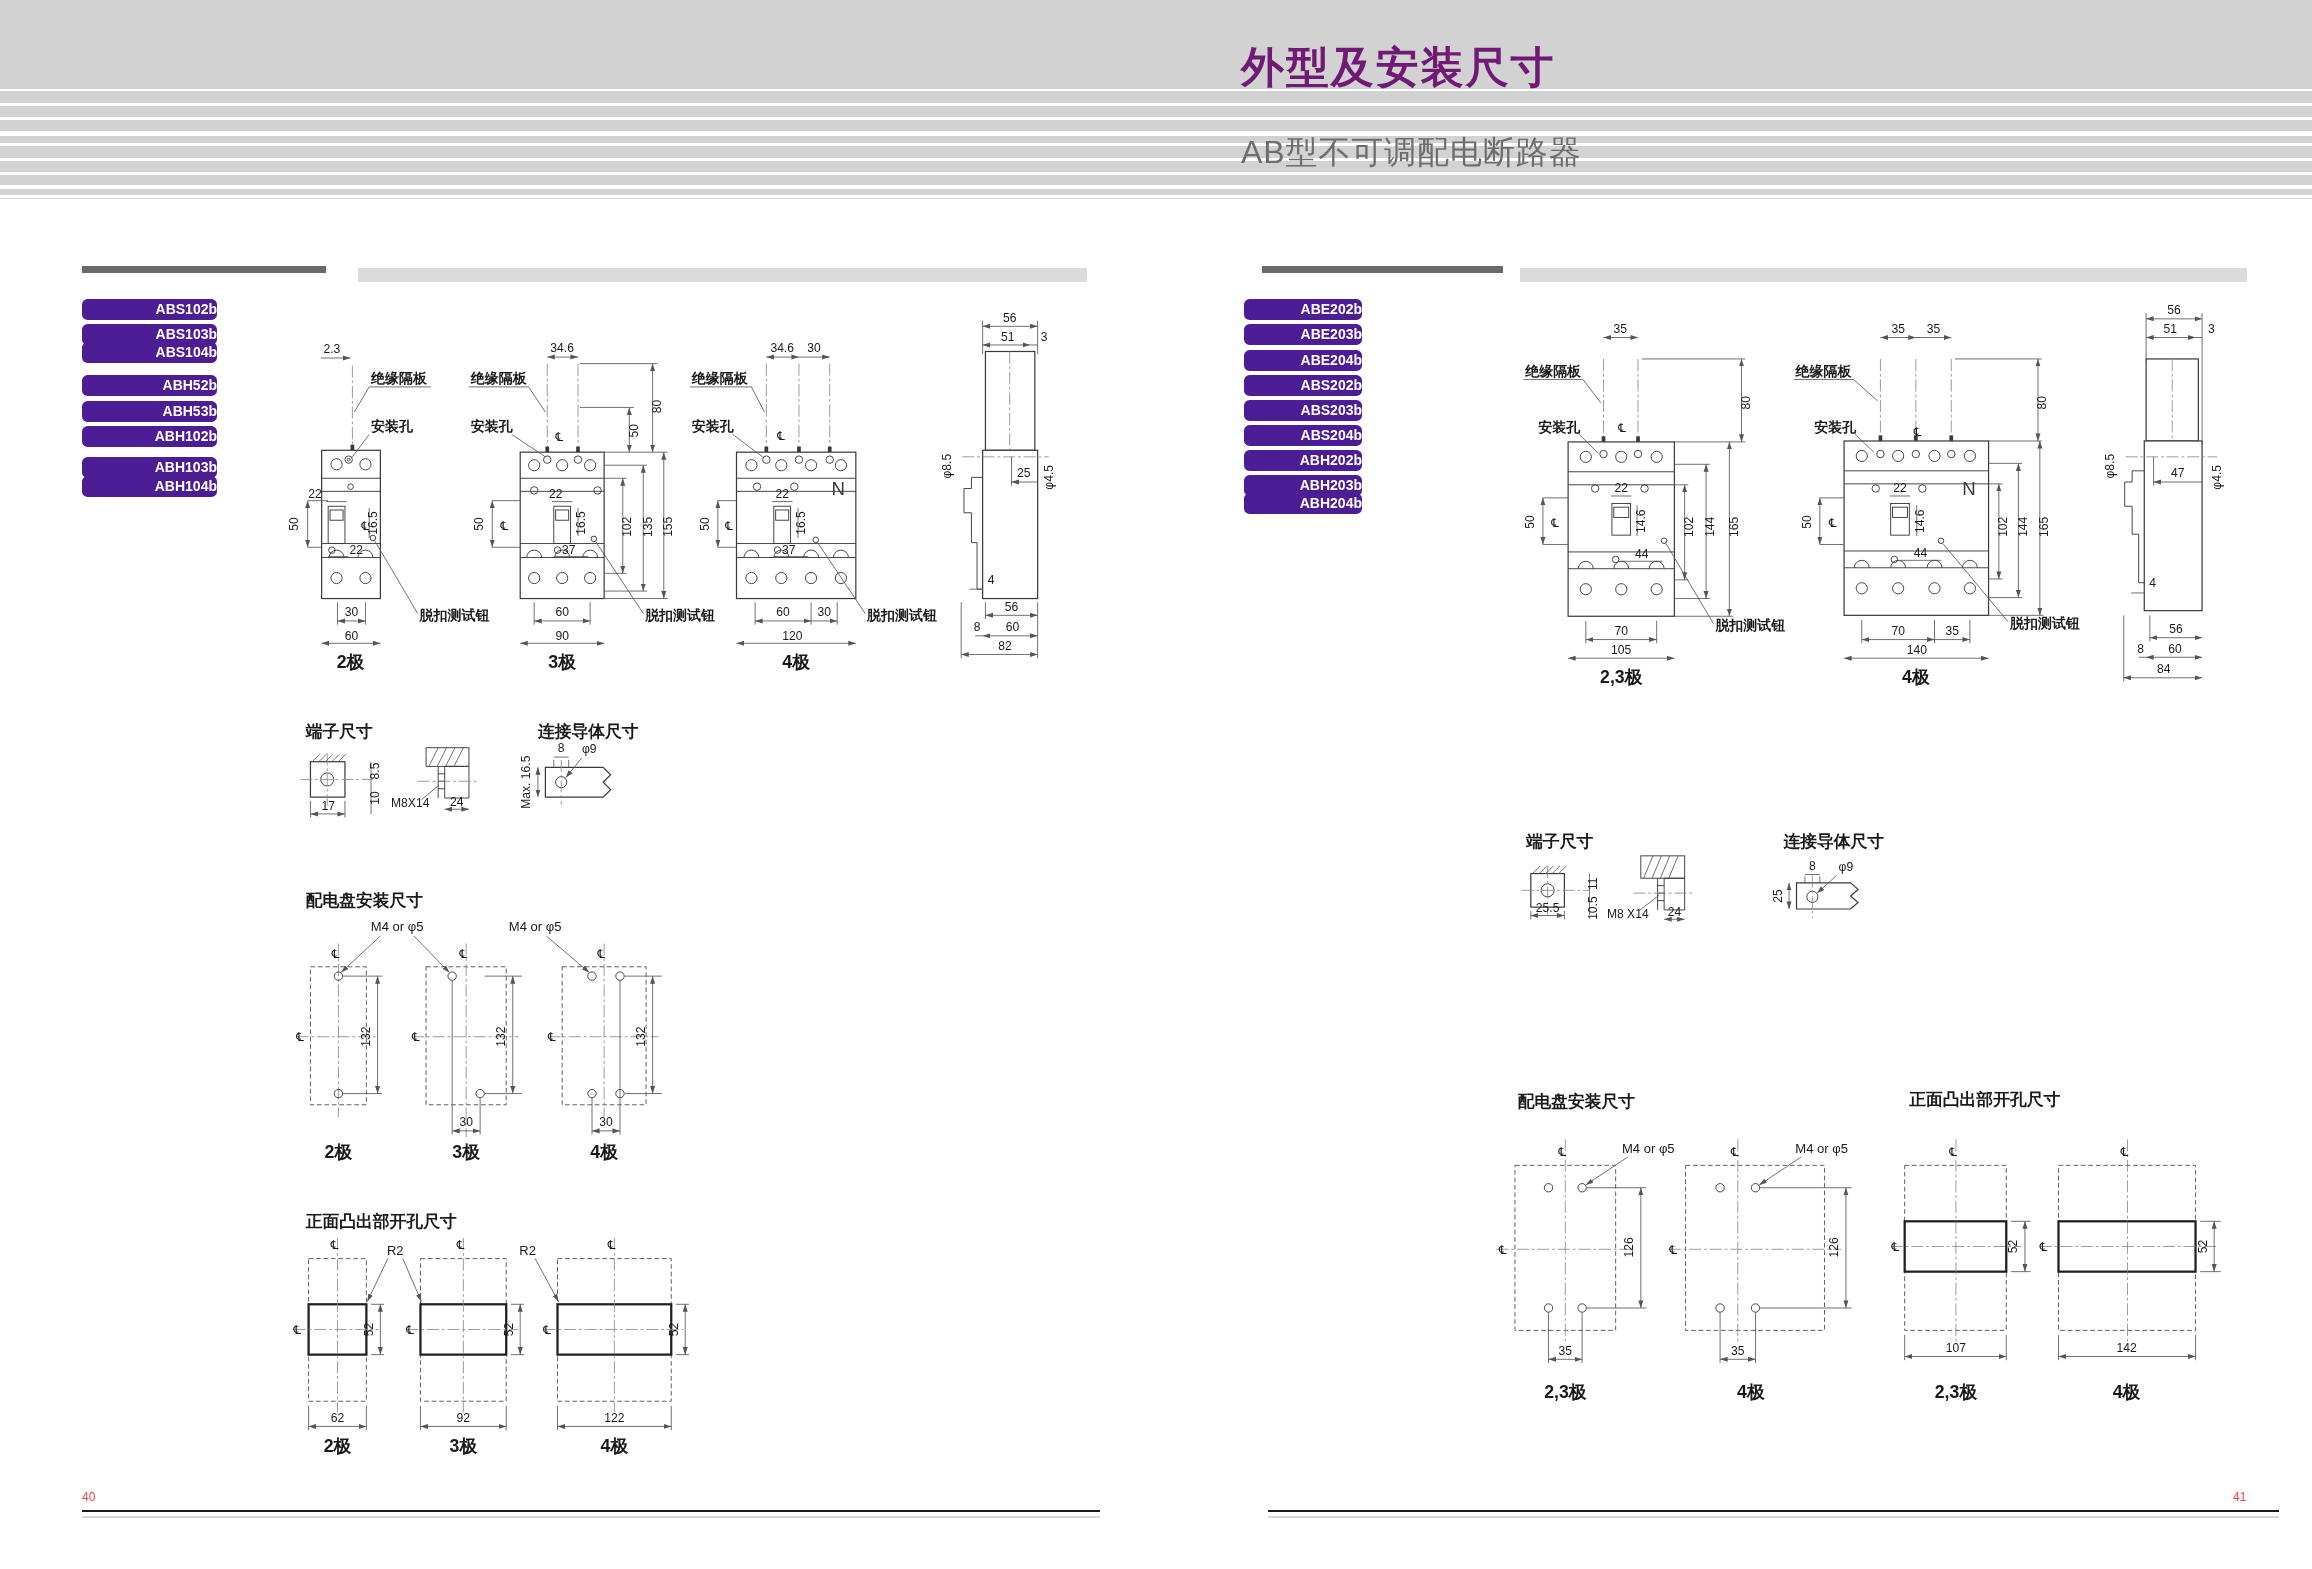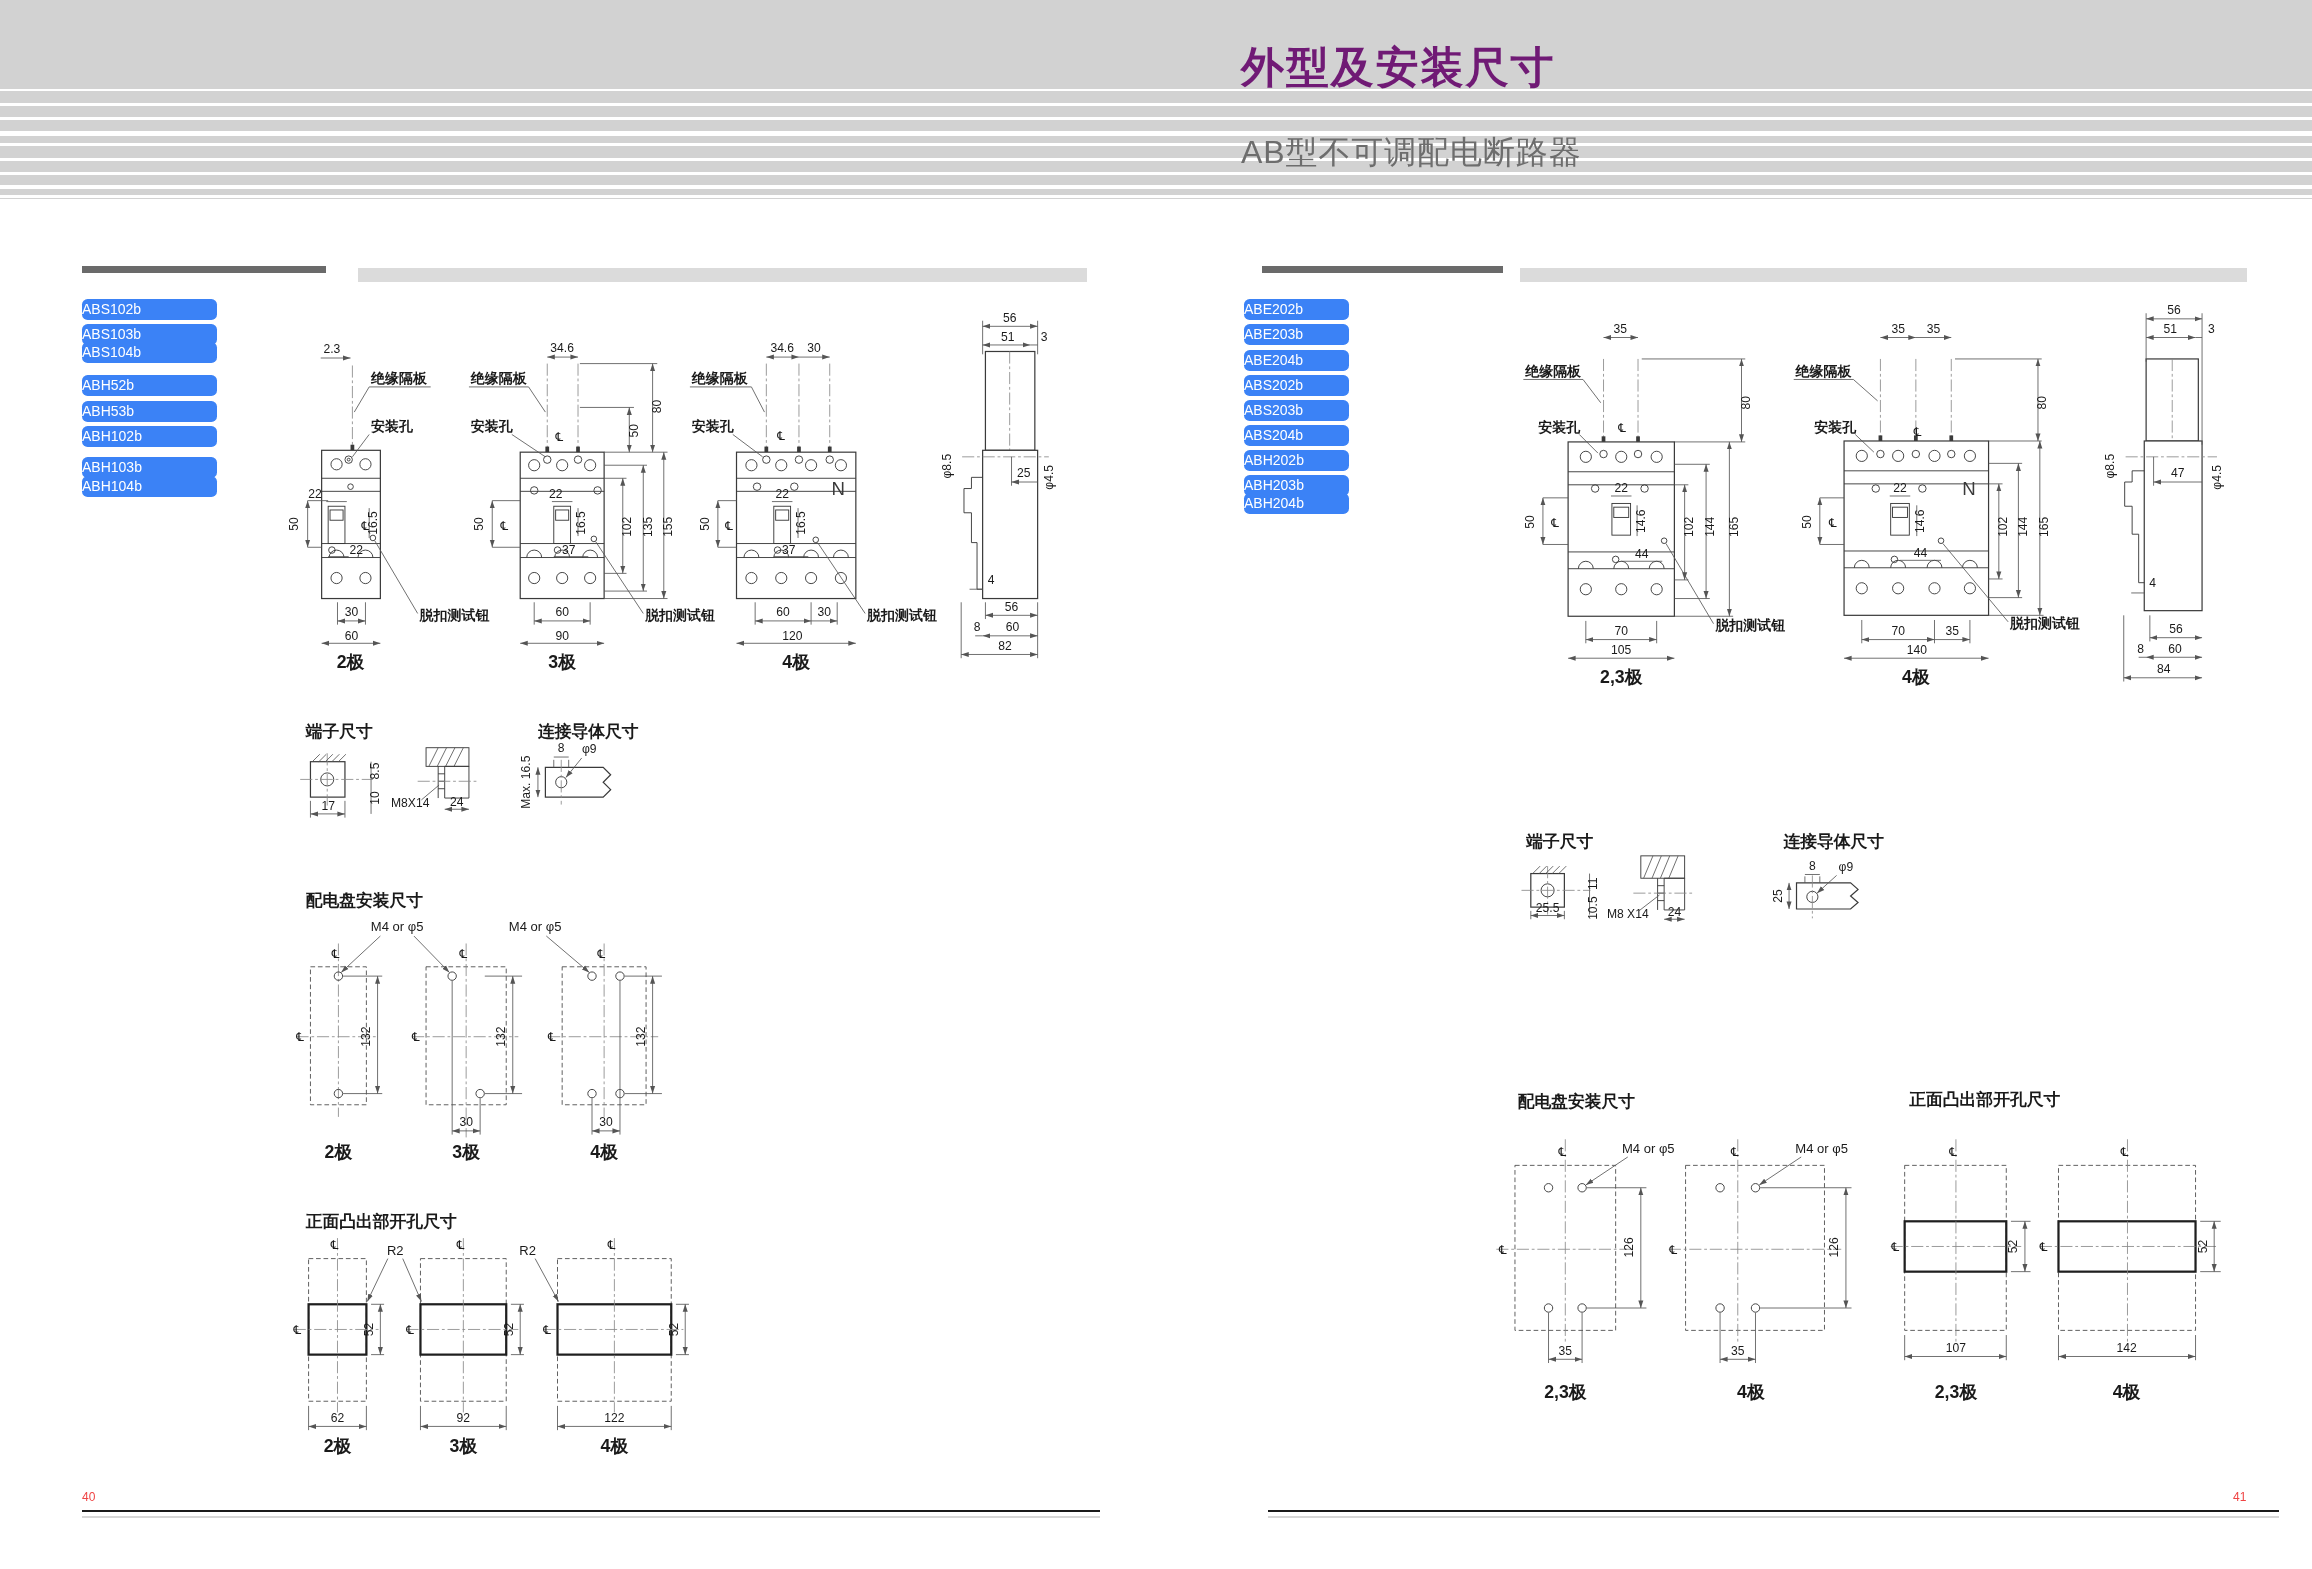--- a/index.html
+++ b/index.html
@@ -7,24 +7,24 @@
   font-family:"Liberation Sans","DejaVu Sans",sans-serif;color:#1a1a1a}
 
 .band{position:absolute;left:0;top:0;width:2313px;height:199px;background:#d2d2d2}
 .stripe{position:absolute;left:0;width:2313px;background:#fff}
 .h-title{position:absolute;left:1241px;top:39px;font-size:43px;font-weight:bold;color:#701a75;letter-spacing:1.9px;white-space:nowrap}
 .h-sub{position:absolute;left:1241px;top:131px;font-size:32px;font-weight:normal;color:#6d6d6d;letter-spacing:0.9px;white-space:nowrap}
 
 .rule-dark{position:absolute;height:6.5px;background:#6a6a6a}
 .rule-light{position:absolute;height:14px;background:#dbdbdb}
 
-.badge{position:absolute;height:21.4px;background:#3b82f6;border-radius:5.6px;color:#fff;
-  font-size:14px;font-weight:normal;text-align:left;line-height:21.4px}
+.badge{position:absolute;height:21.4px;background:#4c1d95;border-radius:5.6px;color:#fff;
+  font-size:14px;font-weight:bold;text-align:right;line-height:21.4px}
 .badge.l{left:82px;width:135px}
-.badge.r{left:1244px;width:105px}
+.badge.r{left:1244px;width:118px}
 
 .pageno{position:absolute;font-size:12px;color:#ef4444}
 .f-rule{position:absolute;height:1.9px;background:#1a1a1a}
 .f-rule2{position:absolute;height:1.9px;background:#d6d6d6}
 
 svg.draw{position:absolute;left:0;top:0;width:2313px;height:1570px}
 svg.draw .s{stroke:#3a3a3a;stroke-width:1;fill:none}
 svg.draw .f{stroke:#3a3a3a;stroke-width:1.3;fill:#fff}
 svg.draw .fl{fill:#3a3a3a;stroke:none}
 svg.draw .thk{stroke:#1f1f1f;stroke-width:2.4;fill:none}

